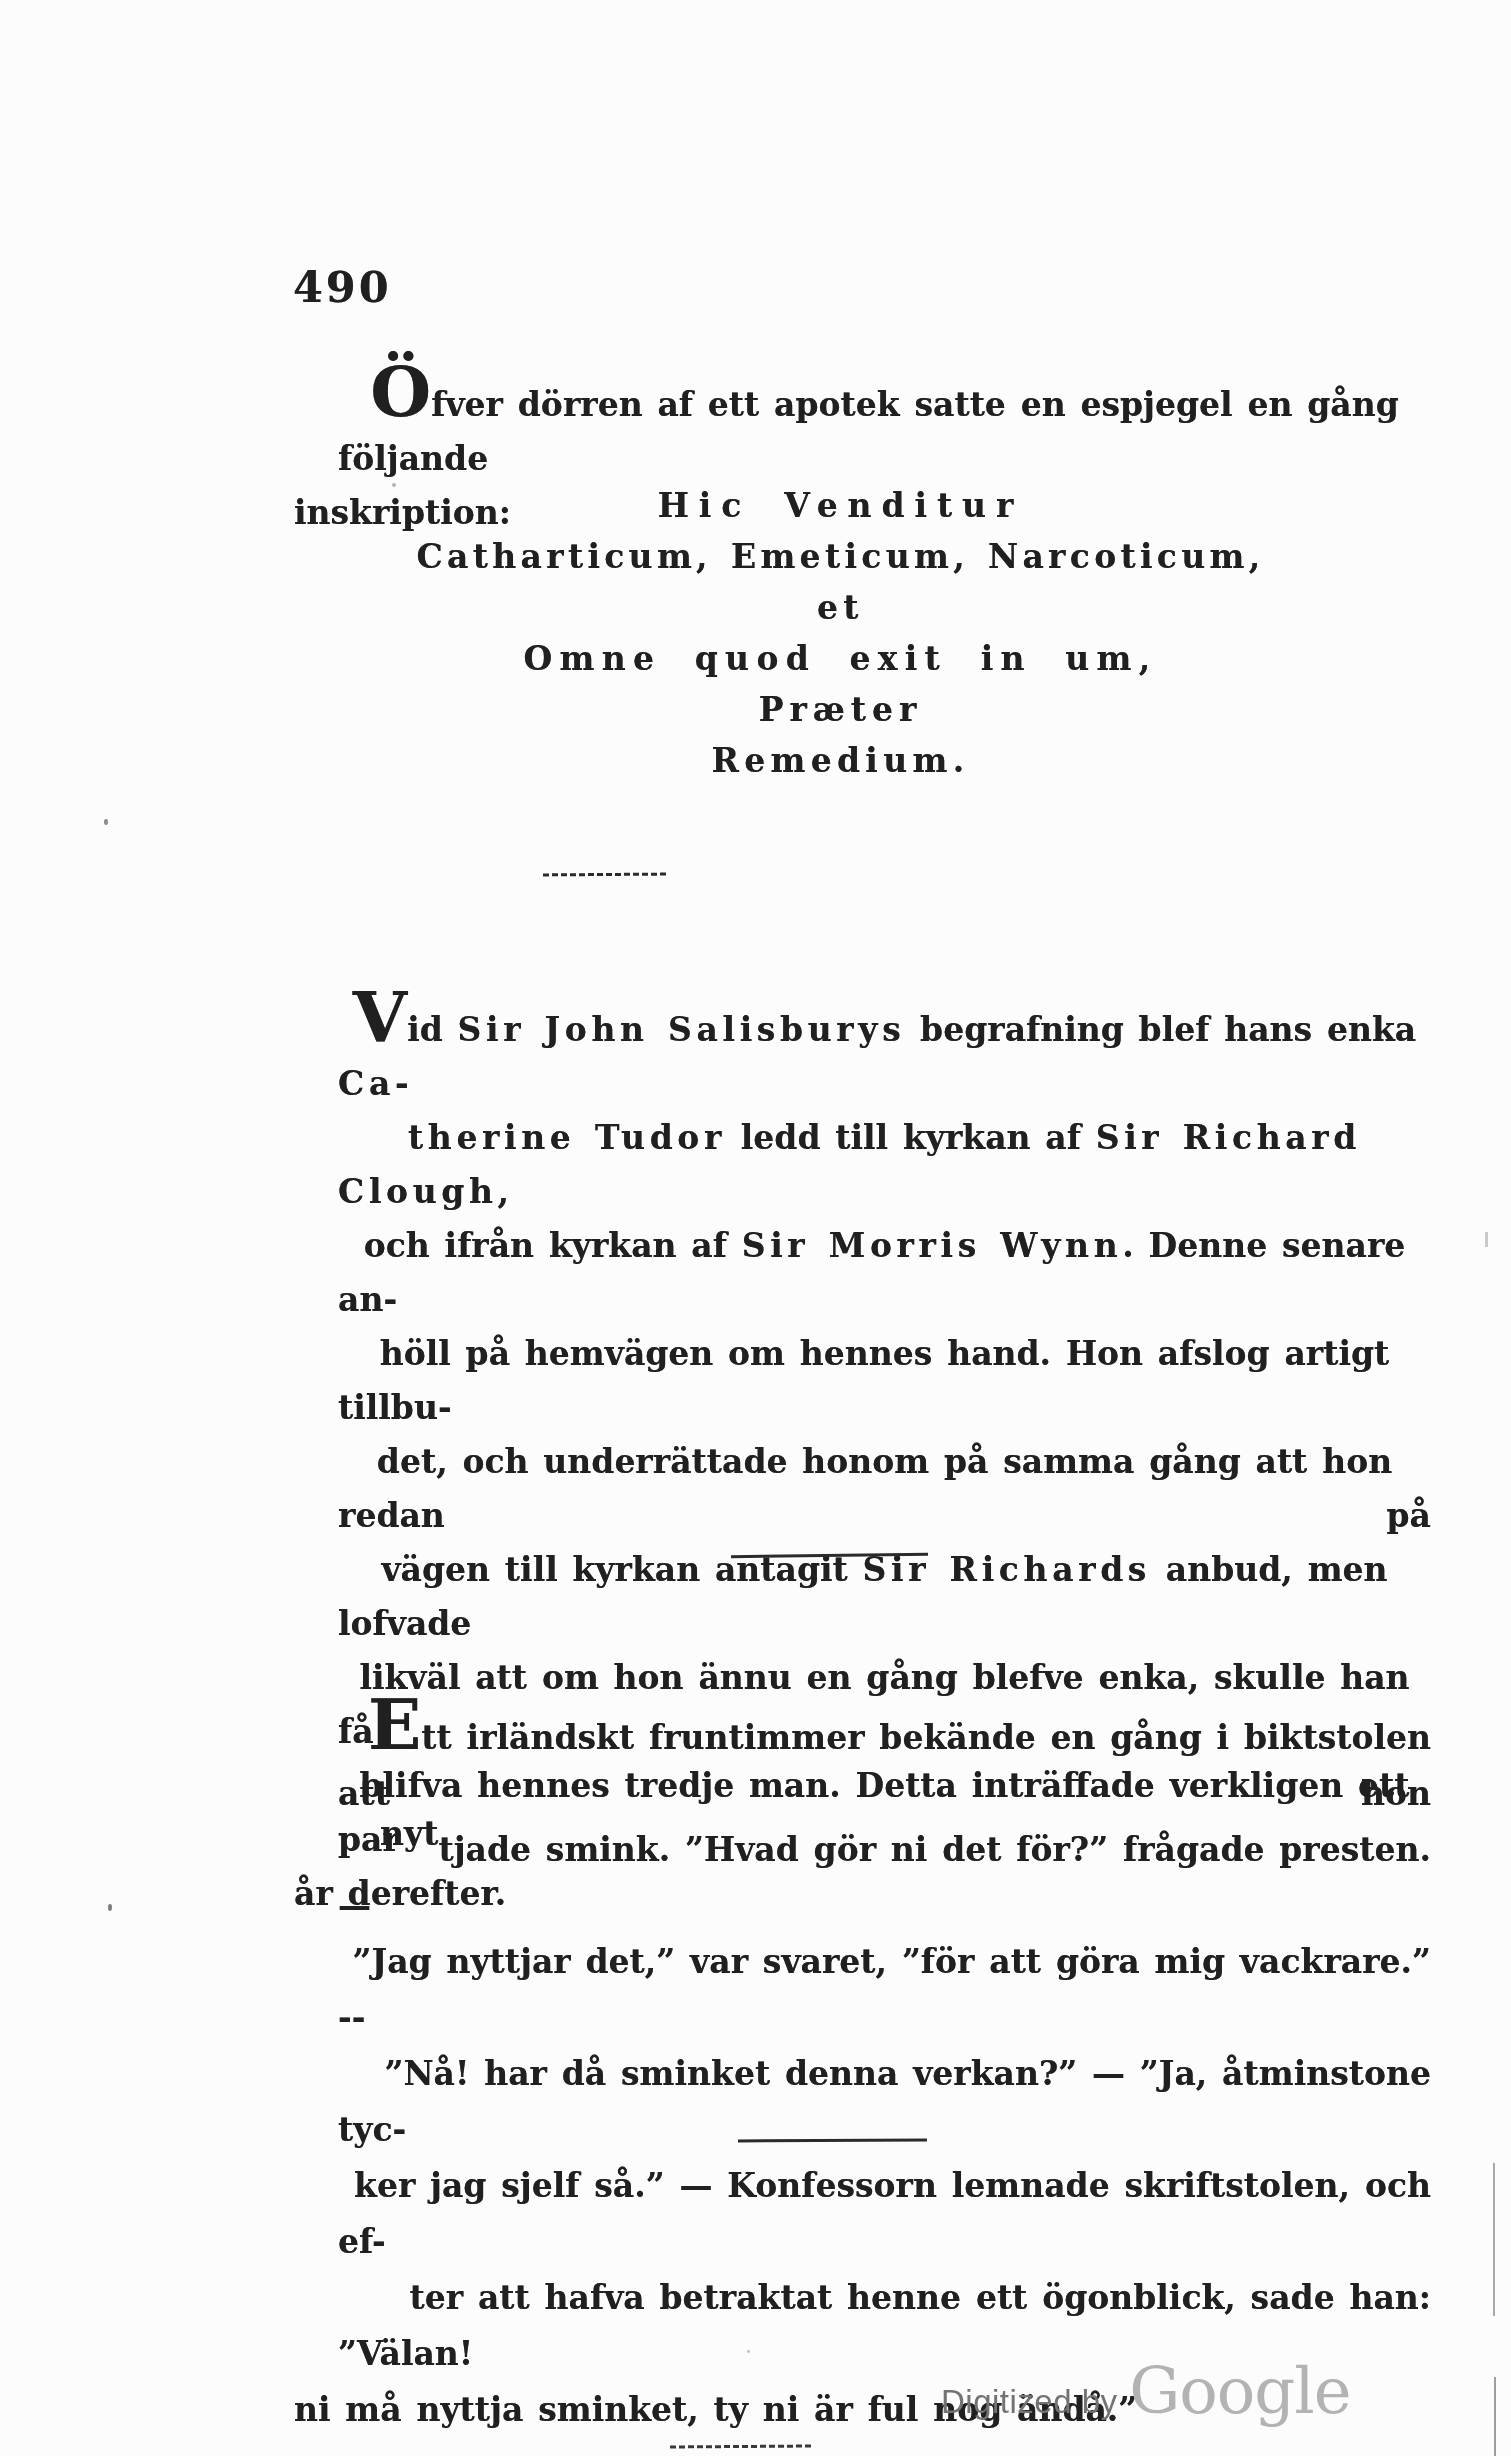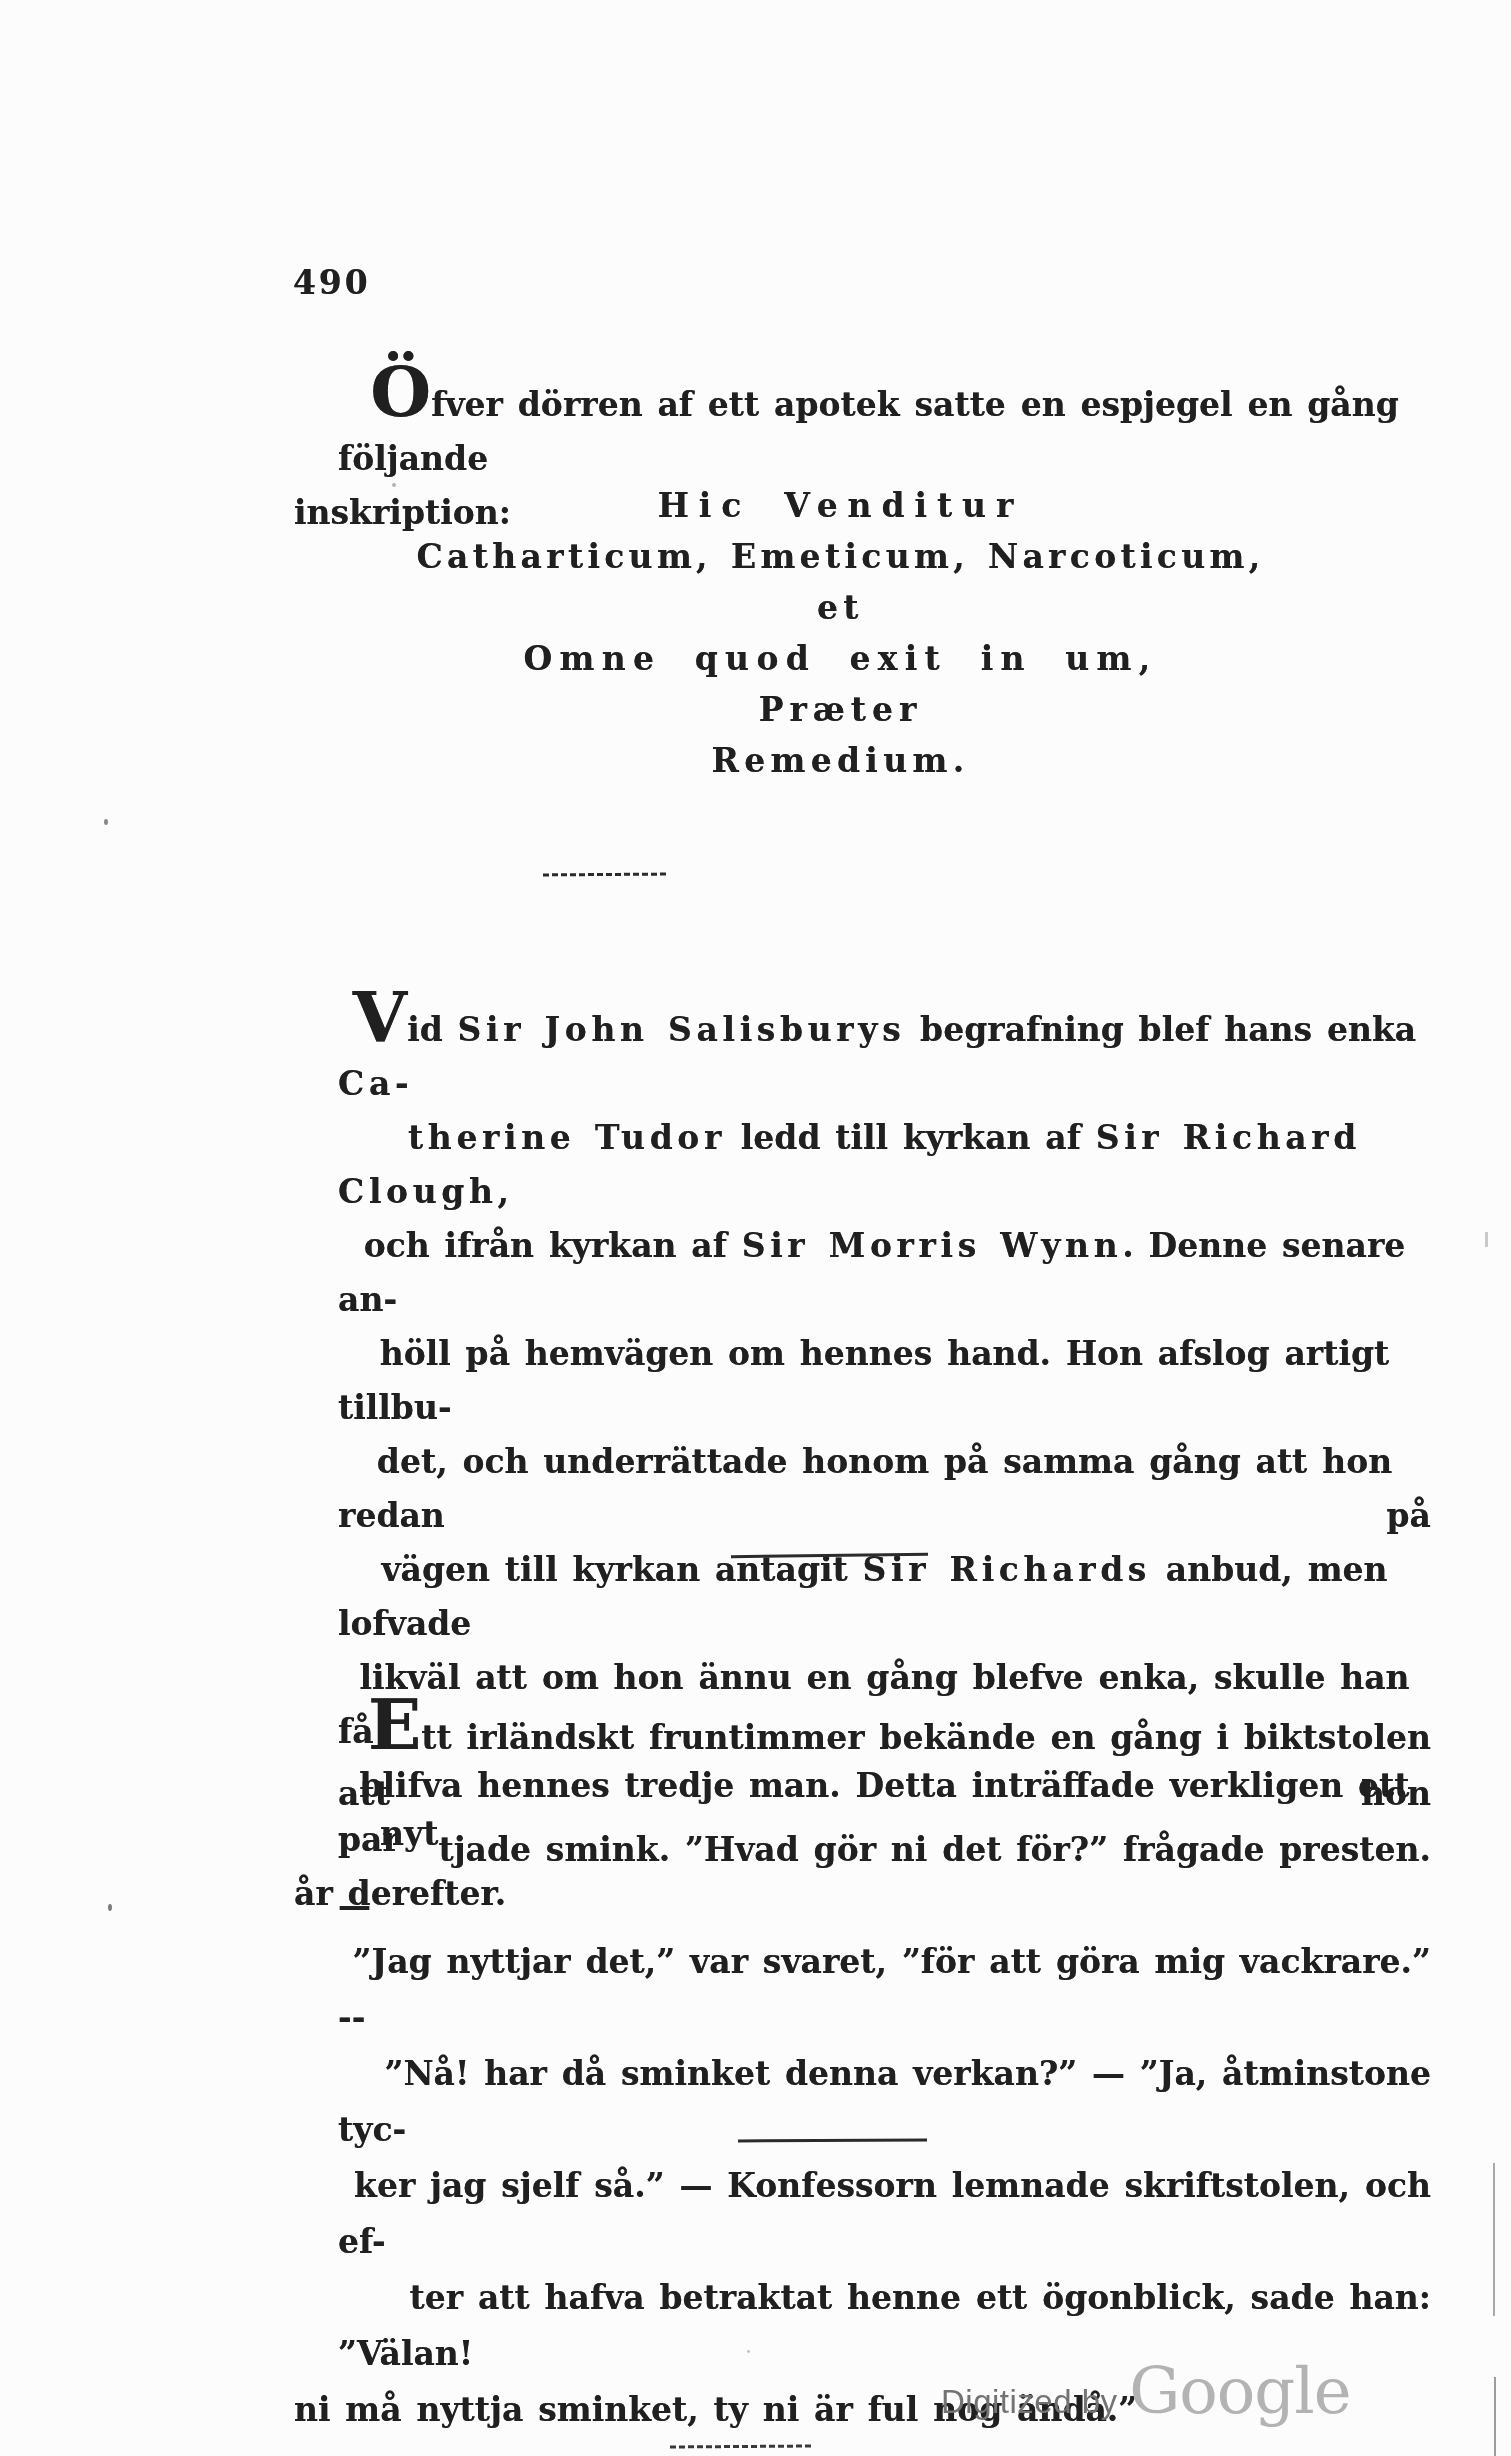--- a/index.html
+++ b/index.html
@@ -13,21 +13,21 @@
     overflow: hidden;
     font-family: "DejaVu Serif", serif;
     font-weight: 700;
     color: #202020;
     text-shadow: 0 0 0.5px rgba(10,10,10,0.55);
   }
 
   
   .page-number {
     position: absolute; left: 293px; top: 266px;
-    font-size: 33px; line-height: 1; letter-spacing: 2.9px;
+    font-size: 43px; line-height: 1; letter-spacing: 2.9px;
   }
 
   
   .col { position: absolute; left: 294px; width: 1093px; }
   .line { width: 100%; word-spacing: 0.10em; }
   .line.j { text-align: justify; text-align-last: justify; margin-left: 44px; }
   .line.l { text-align: left; text-align-last: left; }
 
   .p1 { top: 378px; font-size: 33px; }
   .p1 .line { line-height: 54px; text-align: center; }

